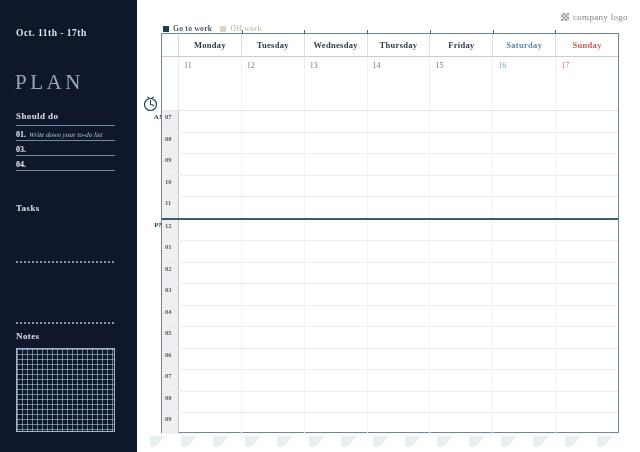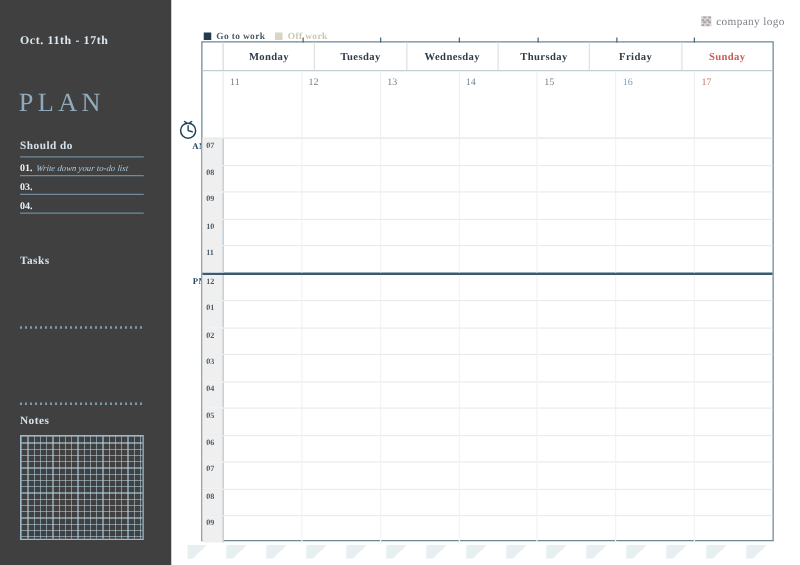--- a/index.html
+++ b/index.html
@@ -1,20 +1,20 @@
 <!DOCTYPE html>
 <html><head>
 <meta charset="utf-8">
 <style>
   html,body{margin:0;padding:0;background:#fff;}
   .page{position:relative;width:640px;height:452px;overflow:hidden;
         font-family:"Liberation Serif","DejaVu Serif",serif;background:#ffffff;}
 
   
-  .sidebar{position:absolute;left:0;top:0;width:137px;height:452px;background:#404040;z-index:2;}
+  .sidebar{position:absolute;left:0;top:0;width:137px;height:452px;background:#0f172a;z-index:2;}
   .side-date{position:absolute;left:16px;top:28px;font-size:9.5px;font-weight:bold;
              color:#dde8ef;letter-spacing:.5px;}
   .t1{position:absolute;left:15px;top:42px;margin:0;font-size:23px;font-weight:bold;
       color:#f4f8fa;letter-spacing:2px;}
   .t2{position:absolute;left:15px;top:70px;margin:0;font-size:21px;font-weight:normal;
       color:#91aabb;letter-spacing:3.5px;}
   .sec-label{position:absolute;left:16px;font-size:9px;font-weight:bold;color:#d5e1e9;
              letter-spacing:.4px;}
   .should-label{top:111px;width:99px;border-bottom:1px solid #6d8c9e;padding-bottom:4px;}
   .todo-list{position:absolute;left:16px;top:126px;width:99px;}
@@ -148,20 +148,21 @@
         <div class="tick" style="left: calc(71.4286%);"></div>
         <div class="tick" style="left: calc(85.7143%);"></div>
       </div>
     <div class="hrow" id="dayHeader">
       <div class="spacer"></div>
     <div class="day-name" style="color: rgb(46, 60, 73);">Monday</div>
         <div class="day-name" style="color: rgb(46, 60, 73);">Tuesday</div>
         <div class="day-name" style="color: rgb(46, 60, 73);">Wednesday</div>
         <div class="day-name" style="color: rgb(46, 60, 73);">Thursday</div>
         <div class="day-name" style="color: rgb(46, 60, 73);">Friday</div>
+        <div class="day-name" style="color: rgb(94, 136, 173);">Saturday</div>
         <div class="day-name" style="color: rgb(205, 90, 82);">Sunday</div>
       </div>
     <div class="drow" id="dateRow">
       <div class="spacer"></div>
     <div class="date-cell" style="color: rgb(118, 128, 138);">11</div>
         <div class="date-cell" style="color: rgb(118, 128, 138);">12</div>
         <div class="date-cell" style="color: rgb(118, 128, 138);">13</div>
         <div class="date-cell" style="color: rgb(118, 128, 138);">14</div>
         <div class="date-cell" style="color: rgb(118, 128, 138);">15</div>
         <div class="date-cell" style="color: rgb(127, 163, 191);">16</div>

